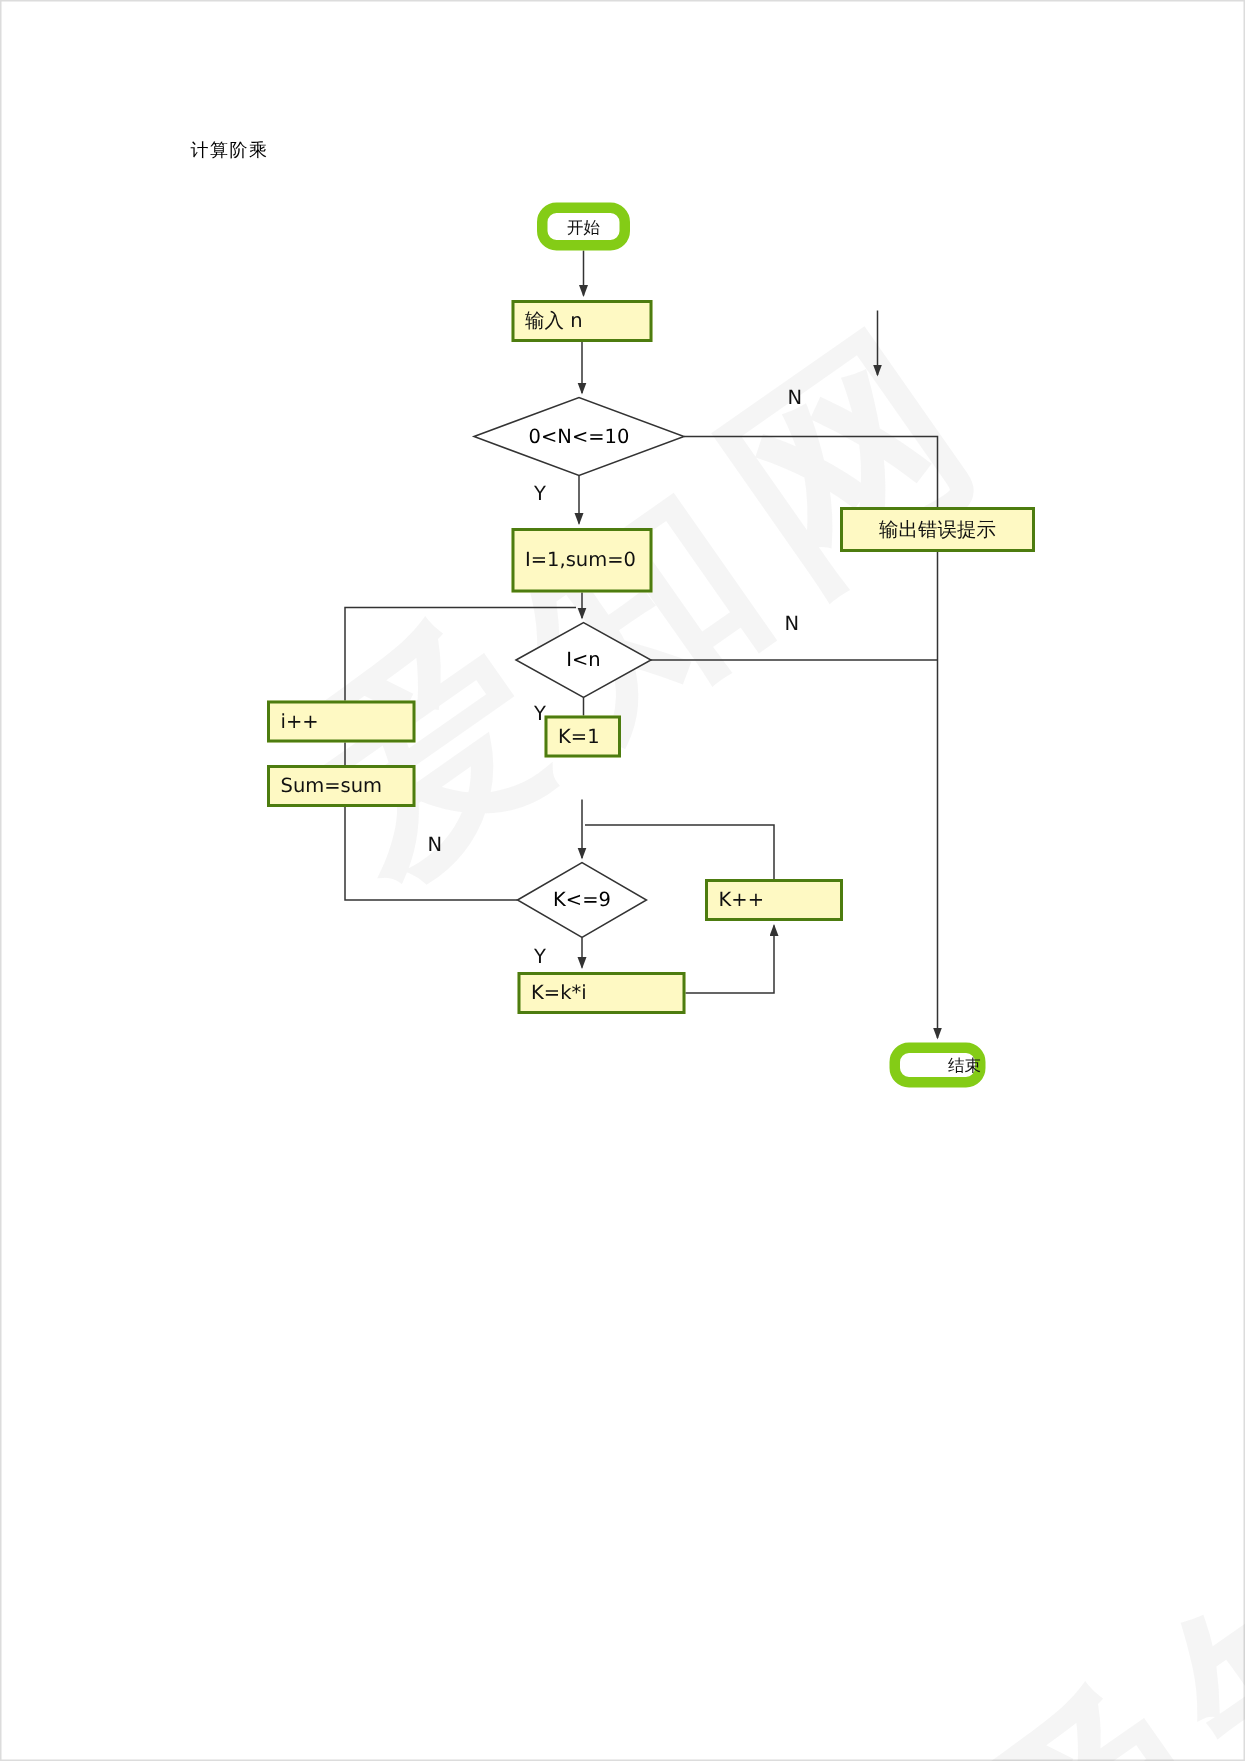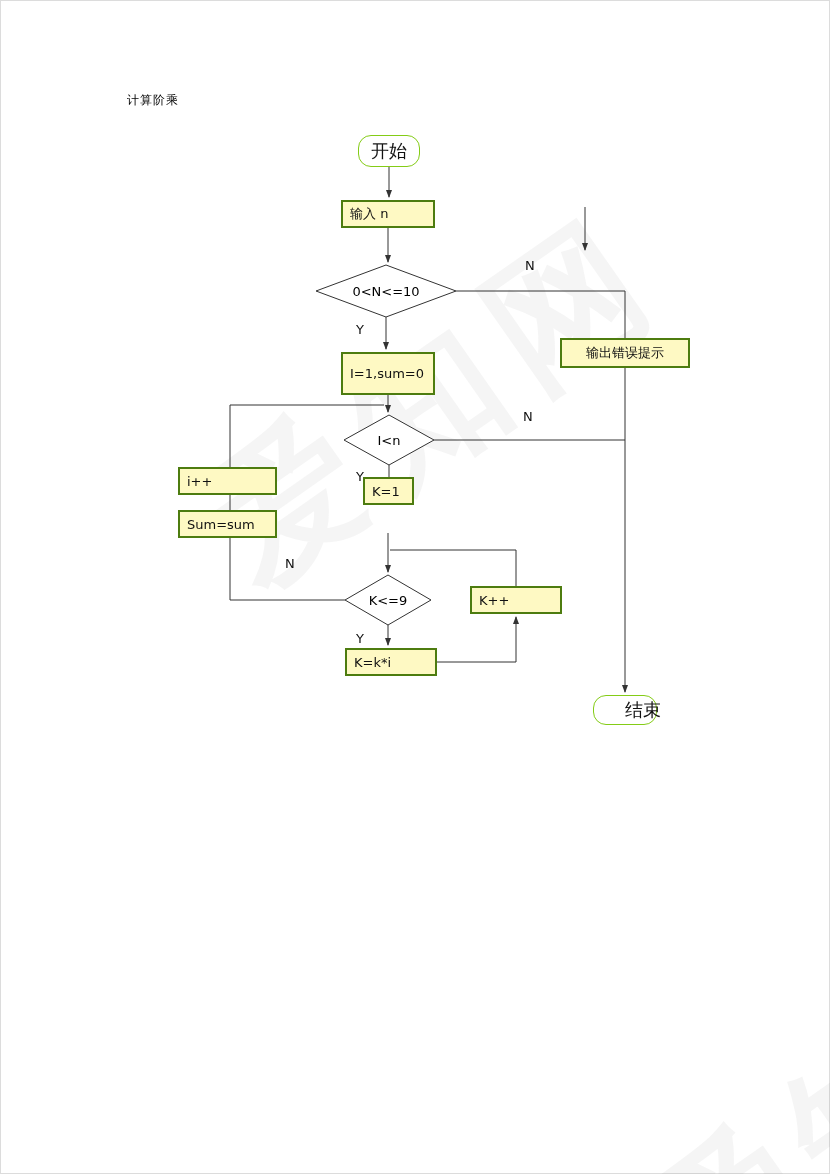--- a/index.html
+++ b/index.html
@@ -12,23 +12,23 @@
     position:absolute;left:127px;top:92px;font-size:12px;color:#000000;
     font-weight:500;z-index:2;letter-spacing:1px;
   }
   .node{
     position:absolute;box-sizing:border-box;border:2px solid #4d7c0f;background:#fef9c3;
     display:flex;align-items:center;font-size:13px;color:#111;z-index:2;
     padding-left:7px;white-space:nowrap;
   }
   .node.centered{justify-content:center;padding-left:0;}
   .terminator{
-    position:absolute;box-sizing:border-box;border:1px solid #84cc16;background:#fff;
+    position:absolute;box-sizing:border-box;border:7px solid #84cc16;background:#fff;
     display:flex;align-items:center;justify-content:center;border-radius:13px;
-    font-size:18px;color:#111;z-index:2;white-space:nowrap;
+    font-size:11px;color:#111;z-index:2;white-space:nowrap;
   }
   .diamond-label{
     position:absolute;display:flex;align-items:center;justify-content:center;
     font-size:13px;color:#000000;z-index:3;background:transparent;white-space:nowrap;
   }
   .edge-label{position:absolute;font-size:13px;color:#111;z-index:2;}
   svg.connectors{position:absolute;left:0;top:0;z-index:1;}
   .shape{fill:#ffffff;stroke:#333;stroke-width:1;}
   .wire{fill:none;stroke:#333;stroke-width:1;}
   .watermark{
@@ -86,21 +86,21 @@
     <polygon class="shape" points="344,440 389,415 434,440 389,465"></polygon>
     <polygon class="shape" points="345,600 388,575 431,600 388,625"></polygon>
   </svg>
 
   <div class="terminator" style="left:358px;top:135px;width:62px;height:32px;">开始</div>
   <div class="terminator" style="left:593px;top:695px;width:64px;height:30px;padding-left:36px;">结束</div>
 
   <div class="node" style="left:341px;top:200px;width:94px;height:28px;">输入 n</div>
   <div class="node" style="left:341px;top:352px;width:94px;height:43px;">I=1,sum=0</div>
   <div class="node" style="left:363px;top:477px;width:51px;height:28px;">K=1</div>
-  <div class="node" style="left:345px;top:648px;width:92px;height:28px;">K=k*i</div>
+  <div class="node" style="left:345px;top:648px;width:112px;height:28px;">K=k*i</div>
   <div class="node" style="left:470px;top:586px;width:92px;height:28px;">K++</div>
   <div class="node" style="left:178px;top:467px;width:99px;height:28px;">i++</div>
   <div class="node" style="left:178px;top:510px;width:99px;height:28px;">Sum=sum</div>
   <div class="node centered" style="left:560px;top:338px;width:130px;height:30px;">输出错误提示</div>
 
   <div class="diamond-label" style="left:316px;top:265px;width:140px;height:52px;">0&lt;N&lt;=10</div>
   <div class="diamond-label" style="left:344px;top:415px;width:90px;height:50px;">I&lt;n</div>
   <div class="diamond-label" style="left:345px;top:575px;width:86px;height:50px;">K&lt;=9</div>
 
   <div class="edge-label" style="left:525px;top:258px;">N</div>

